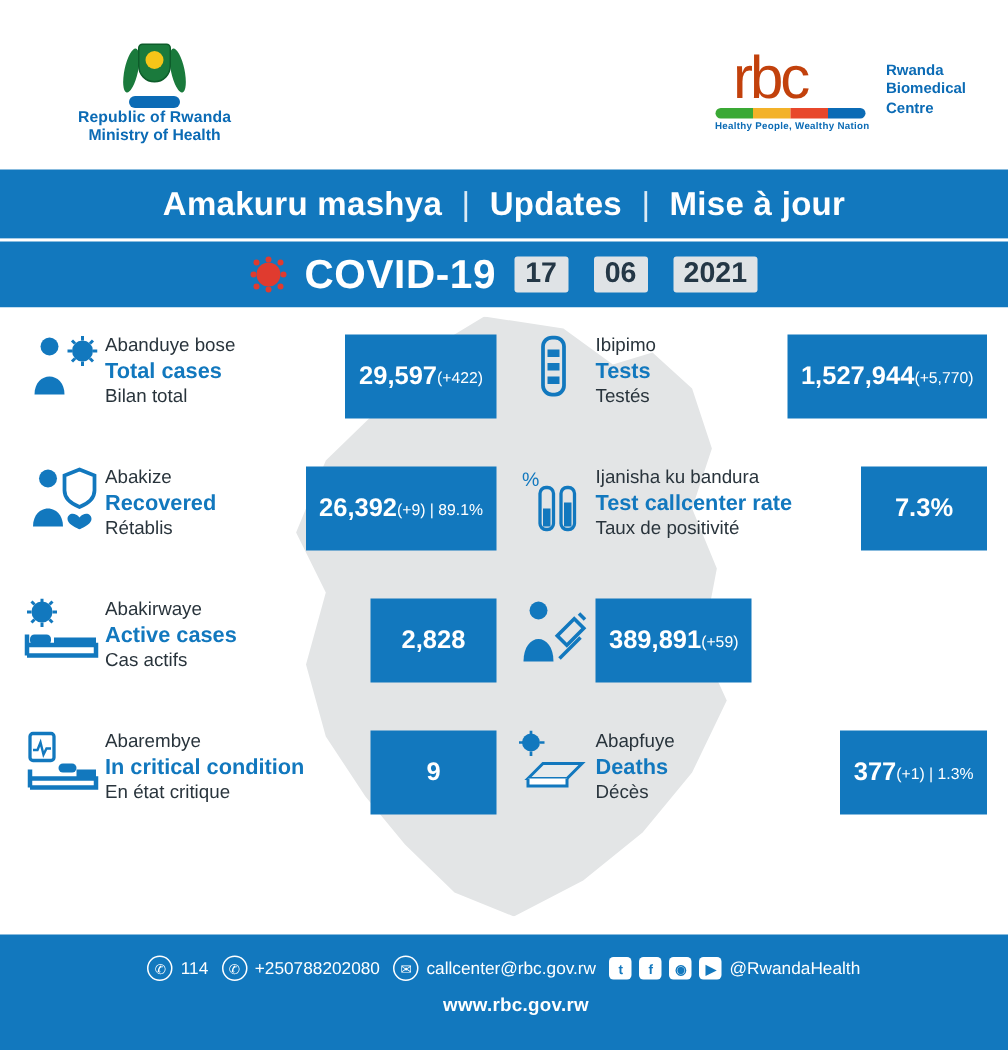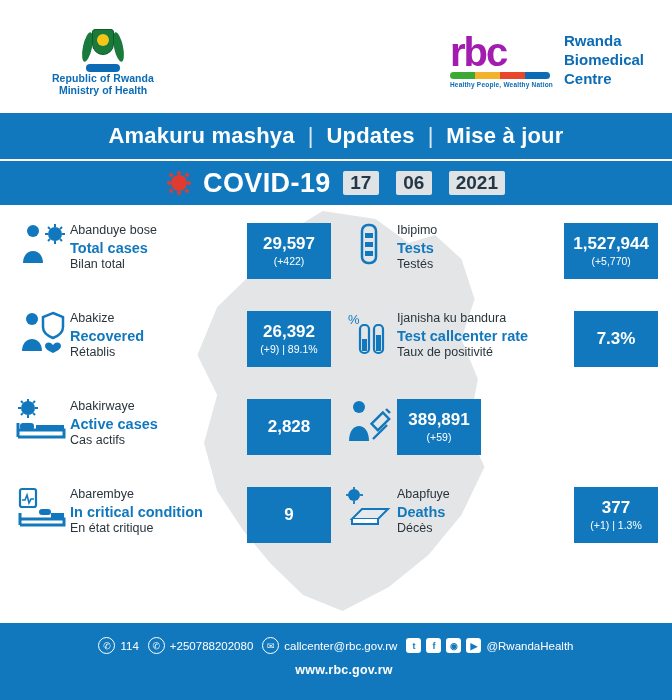--- a/index.html
+++ b/index.html
@@ -36,29 +36,29 @@
   .coat .branchR { right: 3px; transform: rotate(-12deg); }
   .coat .ribbon {
     position: absolute; left: 6px; bottom: 0; width: 34px; height: 8px;
     background: #0b6bb5; border-radius: 4px;
   }
   .moh-l1 { font-size: 10.5px; color: #0b6bb5; font-weight: bold; margin-top: 0; letter-spacing: .1px; }
   .moh-l2 { font-size: 10.5px; color: #0b6bb5; font-weight: bold; }
 
   .rbc-block { display: flex; align-items: center; gap: 10px; }
   .rbc-logo { width: 104px; }
-  .rbc-word { font-size: 40px; font-weight: bold; color: #a21caf; line-height: .9; letter-spacing: -2px; }
+  .rbc-word { font-size: 40px; font-weight: normal; color: #c2410c; line-height: .9; letter-spacing: -2px; margin-left: 12px; }
   .rbc-swoosh { height: 7px; width: 100px; margin-top: 2px; display: flex; }
   .rbc-swoosh i { flex: 1; height: 7px; }
   .s1 { background: #3aa935; border-radius: 4px 0 0 4px;}
   .s2 { background: #f3b229; }
   .s3 { background: #e8472b; }
   .s4 { background: #0b6bb5; border-radius: 0 4px 4px 0;}
   .rbc-tag { font-size: 6.5px; color: #0b6bb5; font-weight: bold; margin-top: 2px; letter-spacing: .2px; }
-  .rbc-name { font-size: 15px; color: #0b6bb5; font-weight: bold; line-height: 1.25; }
+  .rbc-name { font-size: 10px; color: #0b6bb5; font-weight: bold; line-height: 1.25; }
 
   
   .titlebar {
     background: #1278be; height: 46px;
     display: flex; align-items: center; justify-content: center;
     color: #fff;
   }
   .titlebar .t { font-size: 22px; font-weight: bold; letter-spacing: .2px; }
   .titlebar .sep { font-size: 22px; font-weight: 300; margin: 0 13px; opacity: .85; }
 
@@ -96,21 +96,21 @@
     padding: 18px 14px 0 14px; row-gap: 18px; column-gap: 10px;
   }
   .card { display: flex; align-items: flex-start; height: 70px; }
   .ico { width: 56px; flex: 0 0 56px; display: flex; align-items: center; justify-content: center; color: #1278be; }
   .labels { flex: 1 1 auto; min-width: 0; padding-right: 6px; }
   .lab-ki { font-size: 12.5px; color: #29343c; line-height: 1.25; }
   .lab-en { font-size: 14.5px; color: #1278be; font-weight: bold; line-height: 1.3; }
   .lab-fr { font-size: 12.5px; color: #29343c; line-height: 1.25; }
   .val {
     background: #1278be; color: #fff; min-width: 84px; height: 56px;
-    display: flex; flex-direction: column; align-items: center; justify-content: center;
+    display: flex; align-items: center; justify-content: center;
     padding: 0 9px; text-align: center;
   }
   .val .big { font-size: 17px; font-weight: bold; line-height: 1.1; white-space: nowrap; }
   .val .small { font-size: 10.5px; margin-top: 2px; white-space: nowrap; }
   .val.single .big { font-size: 17px; }
 
   
   svg { display: block; }
 
   

